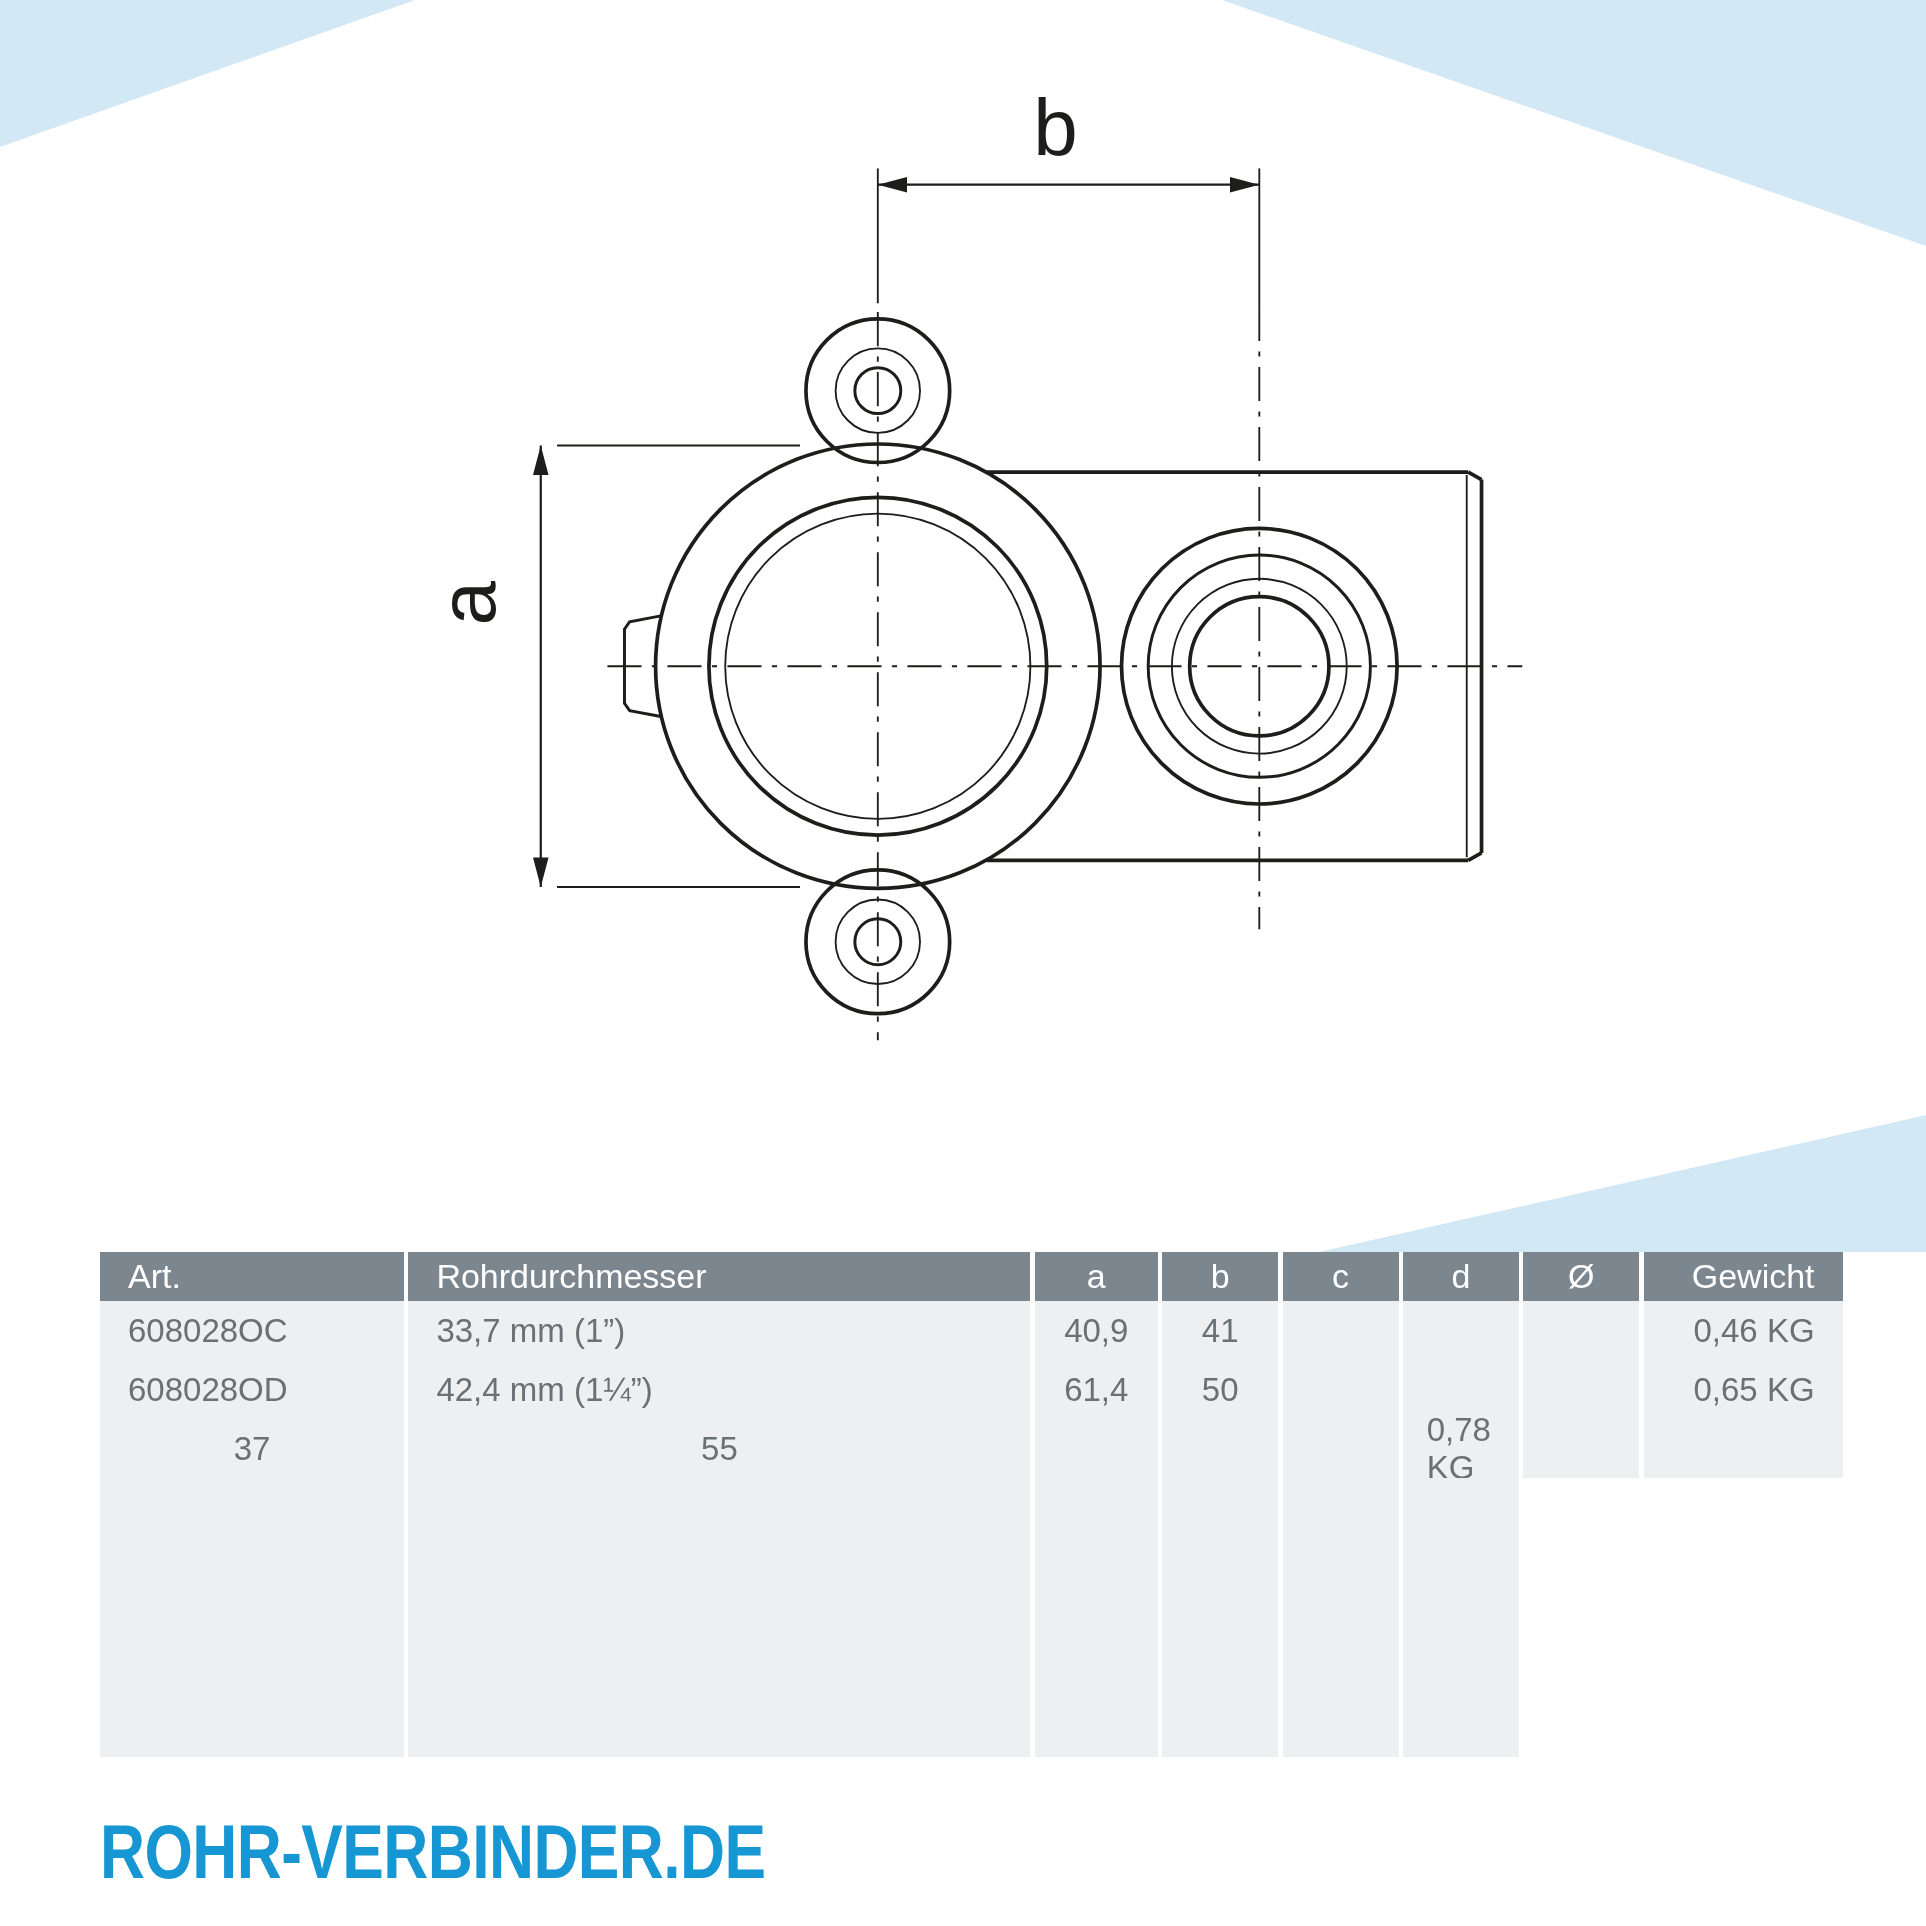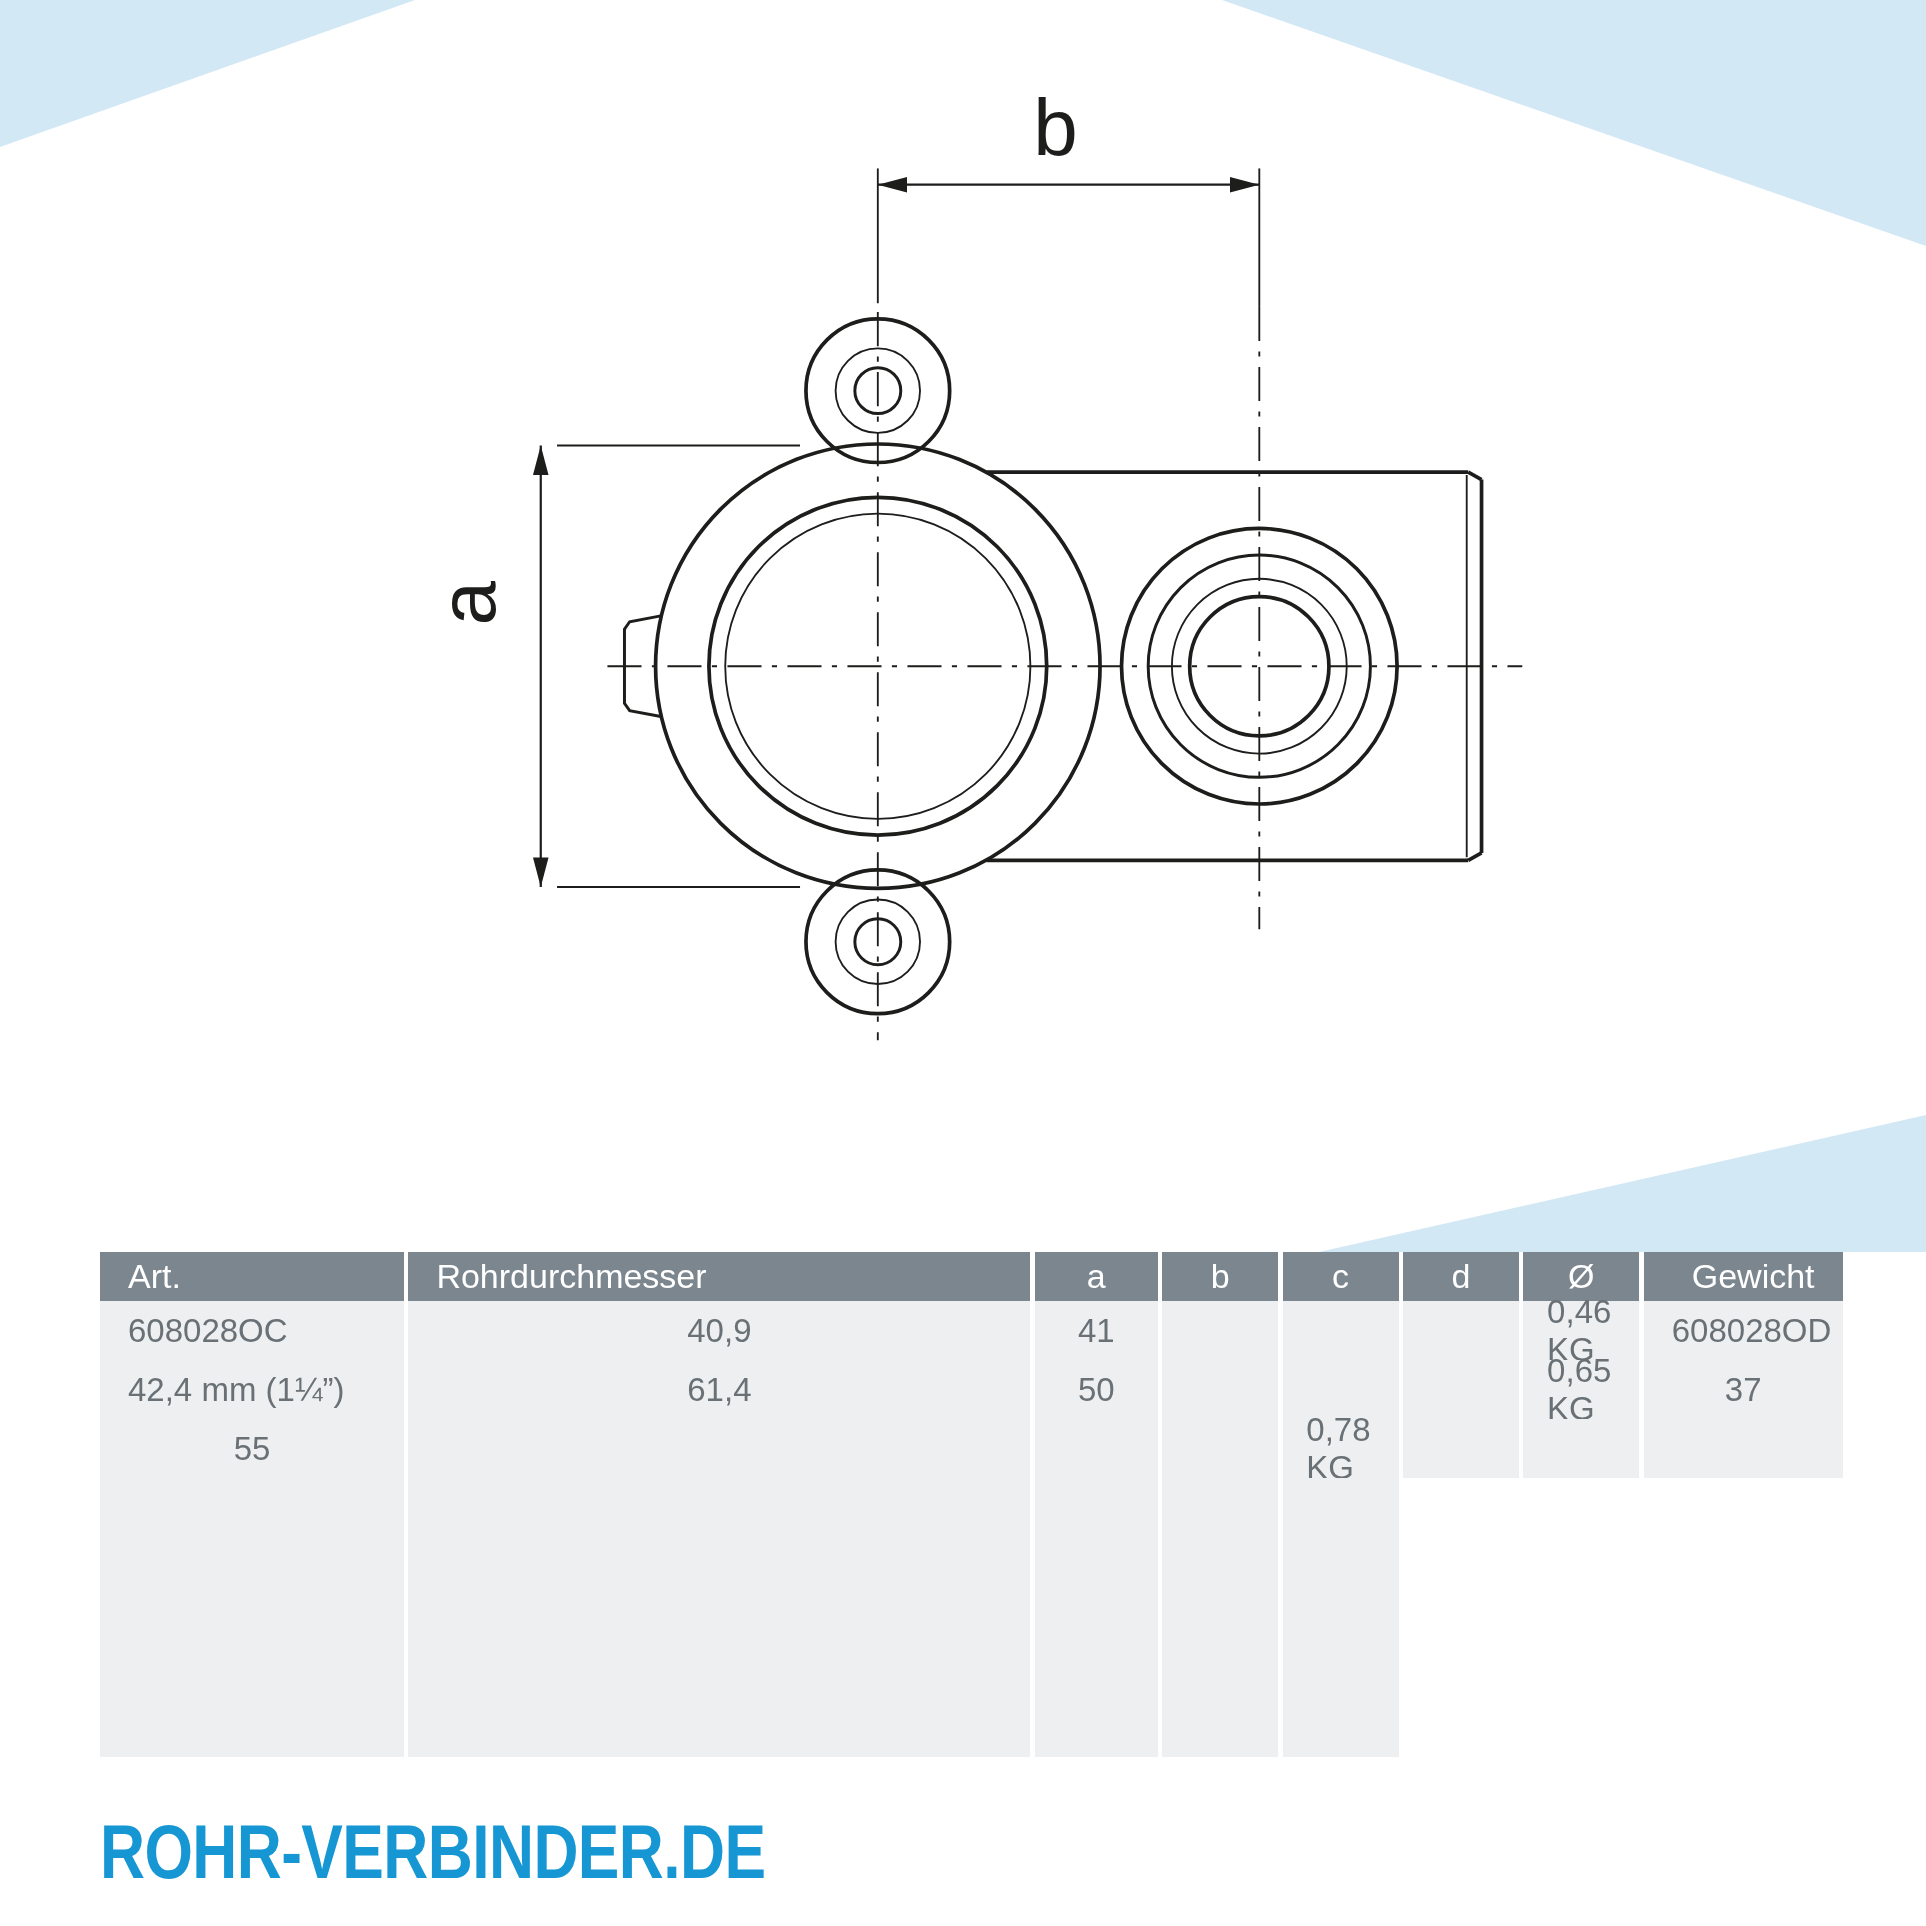--- a/index.html
+++ b/index.html
@@ -106,20 +106,21 @@
     <div class="hcell al">Art.</div>
     <div class="hcell al">Rohrdurchmesser</div>
     <div class="hcell ac">a</div>
     <div class="hcell ac">b</div>
     <div class="hcell ac">c</div>
     <div class="hcell ac">d</div>
     <div class="hcell ac">Ø</div>
     <div class="hcell ar">Gewicht</div>
 
     <div class="bcell al">608028OC</div>
+    <div class="bcell al">33,7 mm (1”)</div>
     <div class="bcell ac">40,9</div>
     <div class="bcell ac">41</div>
     <div class="bcell ac"></div>
     <div class="bcell ac"></div>
     <div class="bcell ac"></div>
     <div class="bcell ar">0,46 KG</div>
 
     <div class="bcell al">608028OD</div>
     <div class="bcell al">42,4 mm (1¼”)</div>
     <div class="bcell ac">61,4</div>

